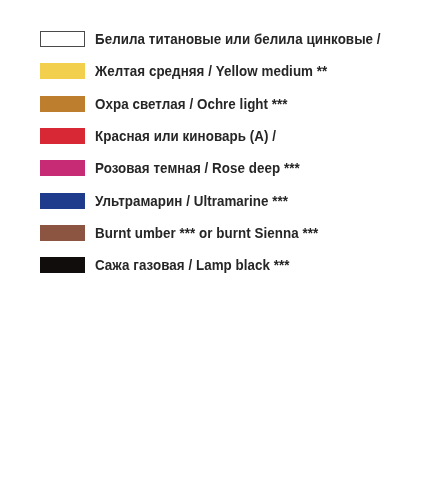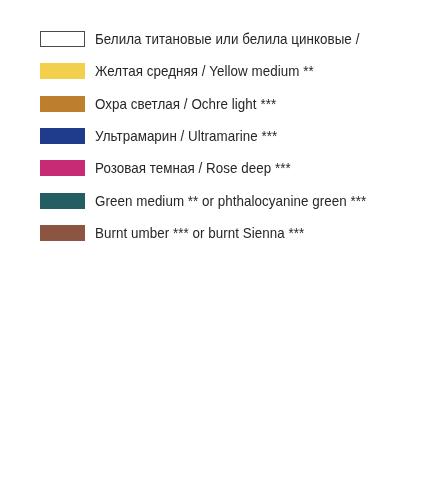--- a/index.html
+++ b/index.html
@@ -18,20 +18,21 @@
   #legend-list {
     position: absolute;
     left: 0;
     top: 0;
     width: 430px;
     height: 500px;
     box-sizing: border-box;
     padding: 23px 0 0 0;
     margin: 0;
     list-style: none;
+    font-weight: bold;
   }
 
   .legend-row {
     display: flex;
     align-items: center;
     height: 32.3px;
     padding-left: 40px;
     box-sizing: border-box;
   }
 
@@ -69,28 +70,32 @@
     </li>
     <li class="legend-row">
       <span class="swatch" style="background: rgb(242, 208, 78);"></span>
       <span class="legend-label">Желтая средняя / Yellow medium **</span>
     </li>
     <li class="legend-row">
       <span class="swatch" style="background: rgb(189, 127, 46);"></span>
       <span class="legend-label">Охра светлая / Ochre light ***</span>
     </li>
     <li class="legend-row">
-      <span class="swatch" style="background: rgb(31, 60, 140);"></span>
-      <span class="legend-label">Ультрамарин / Ultramarine ***</span>
+      <span class="swatch" style="background: rgb(216, 40, 54);"></span>
+      <span class="legend-label">Красная или киноварь (А) /</span>
     </li>
     <li class="legend-row">
       <span class="swatch" style="background: rgb(199, 43, 118);"></span>
       <span class="legend-label">Розовая темная / Rose deep ***</span>
     </li>
     <li class="legend-row">
-      <span class="swatch" style="background: rgb(37, 94, 98);"></span>
-      <span class="legend-label">Green medium ** or phthalocyanine green ***</span>
+      <span class="swatch" style="background: rgb(31, 60, 140);"></span>
+      <span class="legend-label">Ультрамарин / Ultramarine ***</span>
     </li>
     <li class="legend-row">
       <span class="swatch" style="background: rgb(139, 85, 66);"></span>
       <span class="legend-label">Burnt umber *** or burnt Sienna ***</span>
     </li>
+    <li class="legend-row">
+      <span class="swatch" style="background: rgb(17, 13, 12);"></span>
+      <span class="legend-label">Сажа газовая / Lamp black ***</span>
+    </li>
   </ul>
 
 </body></html>

